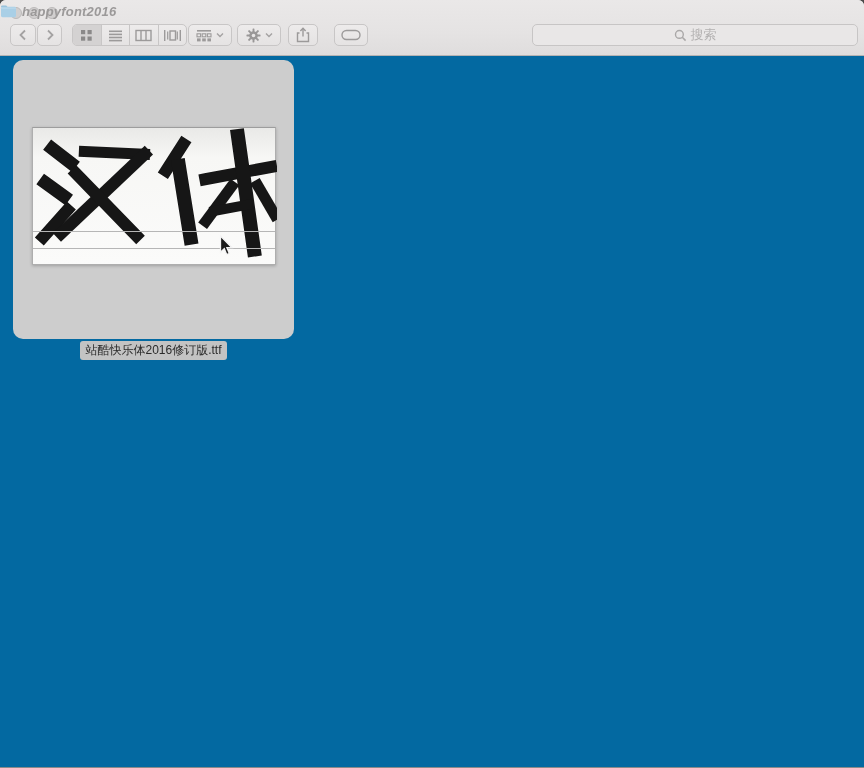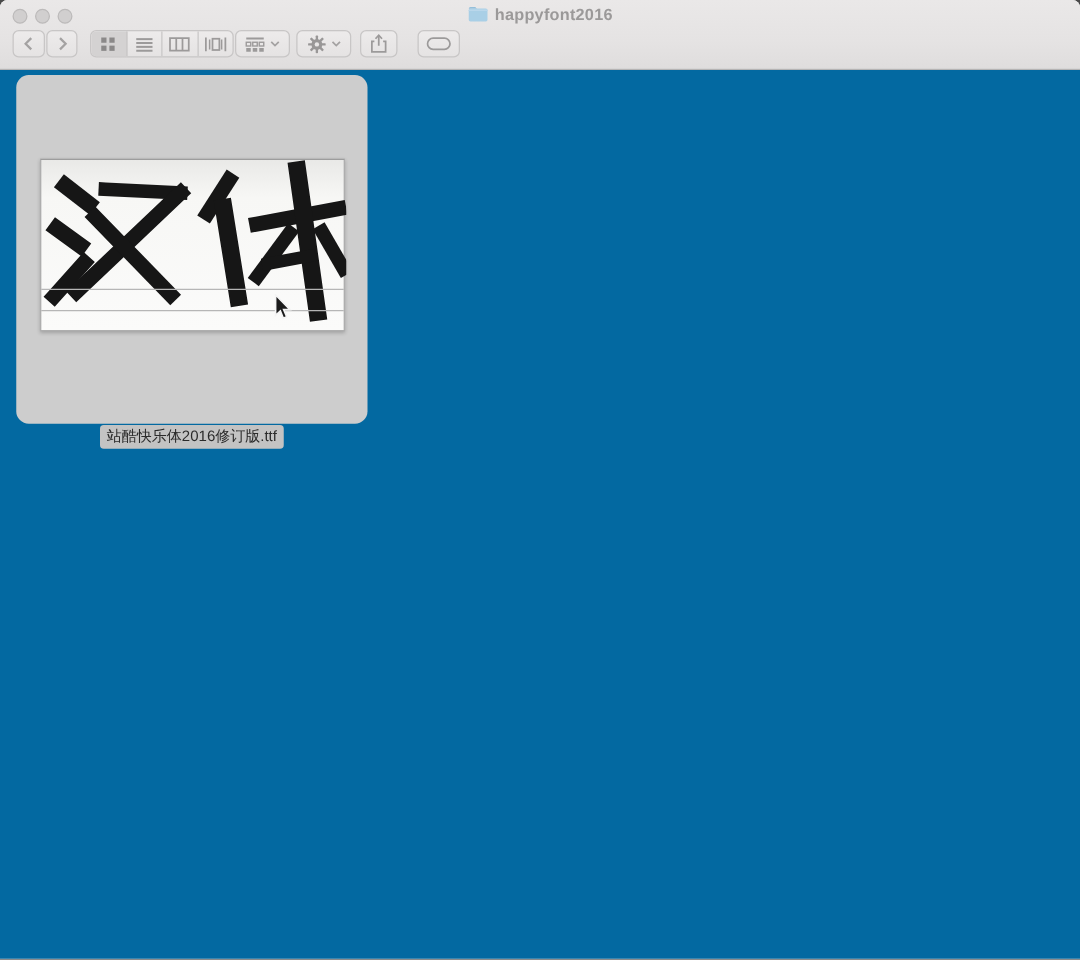--- a/index.html
+++ b/index.html
@@ -13,21 +13,21 @@
   .header {
     position:absolute; left:0; top:0; width:100%; height:56px;
     background:linear-gradient(180deg,#eae8e8 0%,#e5e3e3 60%,#dfdddd 100%);
     border-bottom:1px solid #b5b3b3;
   }
   .titlebar { position:absolute; left:0; top:0; width:100%; height:22px; }
   .traffic { position:absolute; top:7px; width:12px; height:12px; border-radius:50%;
     background:#d1cfcf; border:1px solid #bcbaba; }
   .tl-close{ left:10px; } .tl-min{ left:28px; } .tl-zoom{ left:46px; }
   .titlegroup { position:absolute; left:0; top:0; width:100%; height:22px;
-    display:flex; align-items:center; justify-content:center; gap:5px; }
+    display:flex; align-items:center; justify-content:flex-start; gap:5px;font-style:italic; }
   .titletext { font-size:13px; font-weight:600; color:#9b9999; letter-spacing:.2px; }
   
   .tbtn {
     position:absolute; top:24px; height:22px;
     background:linear-gradient(180deg,#edebeb,#e5e3e3);
     border:1px solid #c8c6c6; border-radius:5px;
     display:flex; align-items:center; justify-content:center;
   }
   .btn-back{ left:10px; width:26px; } .btn-fwd{ left:37px; width:25px; }
   .seg-group{ left:72px; width:115px; padding:0; overflow:hidden; display:flex; }
@@ -172,20 +172,27 @@
         <polyline points="4.4,4 7,1.2 9.6,4" fill="none" stroke="#9c9a9a" stroke-width="1.4"></polyline>
       </svg>
     </div>
 
     <div class="tbtn btn-tag">
       <svg width="20" height="12" viewBox="0 0 20 12">
         <rect x="1" y="1.5" width="18" height="9" rx="4.5" fill="none" stroke="#9c9a9a" stroke-width="1.4"></rect>
       </svg>
     </div>
 
+    <div class="searchfield">
+      <svg width="13" height="13" viewBox="0 0 13 13">
+        <circle cx="5.4" cy="5.4" r="3.9" fill="none" stroke="#aaa8a8" stroke-width="1.4"></circle>
+        <line x1="8.3" y1="8.3" x2="11.6" y2="11.6" stroke="#aaa8a8" stroke-width="1.5"></line>
+      </svg>
+      <span>搜索</span>
+    </div>
   </div>
 
   <div class="content">
 
     <div class="sel-box"></div>
 
     <div class="preview" aria-label="汉体">
 
       <svg class="glyph-svg" width="244" height="138" viewBox="0 0 244 138">
         <g stroke="#161616" stroke-linecap="square" transform="rotate(-2 122 69)">

